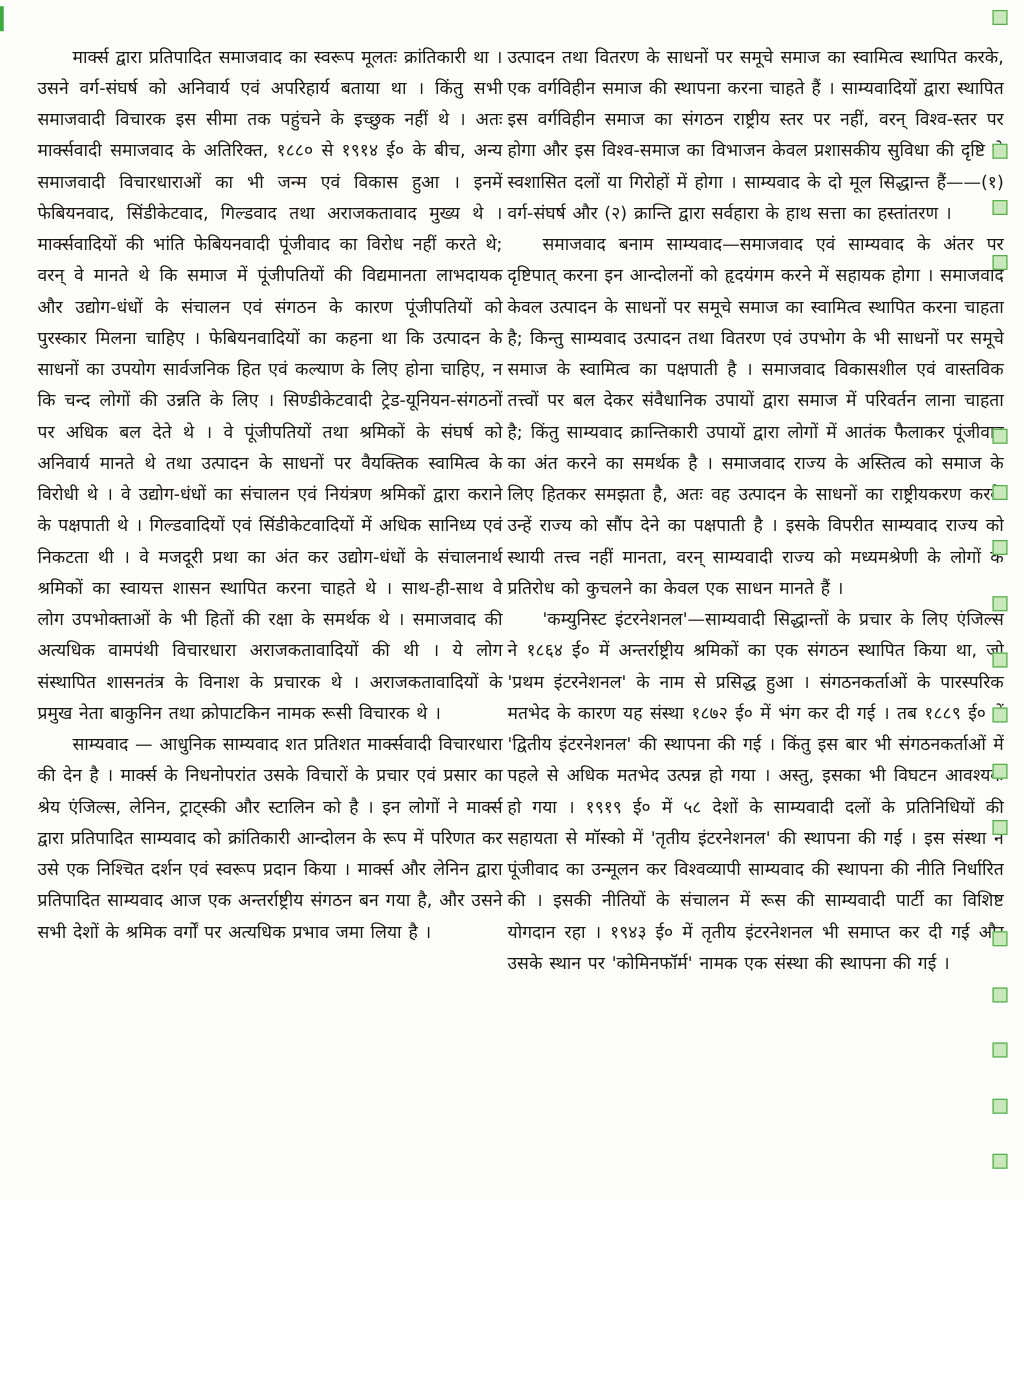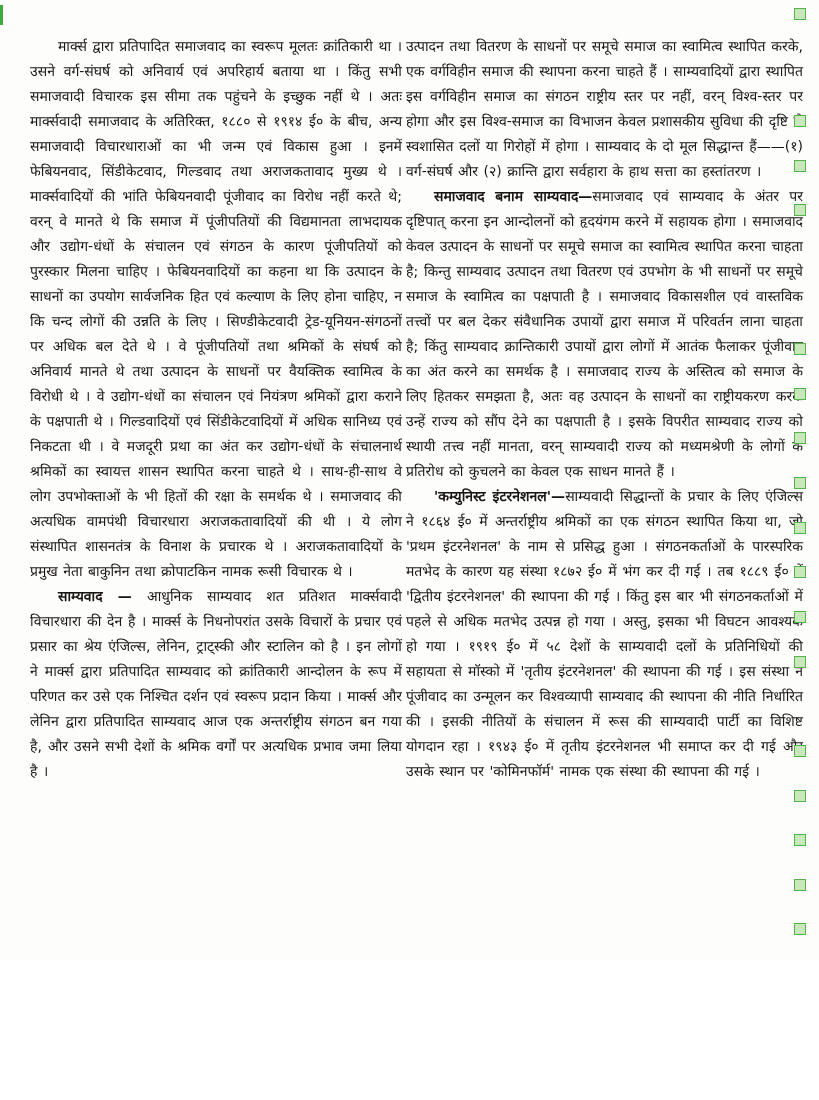--- a/index.html
+++ b/index.html
@@ -13,21 +13,21 @@
   .col{position:absolute;top:34px;}
   .col-left{left:30px;width:372px;}
   .col-right{left:406px;width:397px;}
   .col p{
     margin:0;padding:0;
     font-size:14px;line-height:25px;
     text-align:justify;
     word-spacing:1px;
   }
   .col p.indent{text-indent:28px;}
-  .lead{font-weight:bold;}
+  .lead{font-weight:normal;}
   .watermark{
     position:absolute;left:178px;top:1018px;
     font-size:22px;font-style:italic;letter-spacing:2px;
     color:rgba(255,255,255,0.08);
     -webkit-text-stroke:1.2px rgba(125,125,125,0.85);
     text-shadow:0 0 1px rgba(120,120,120,0.5);
     white-space:nowrap;z-index:5;pointer-events:none;
   }
   .footer-title{
     position:absolute;left:28px;top:996px;

